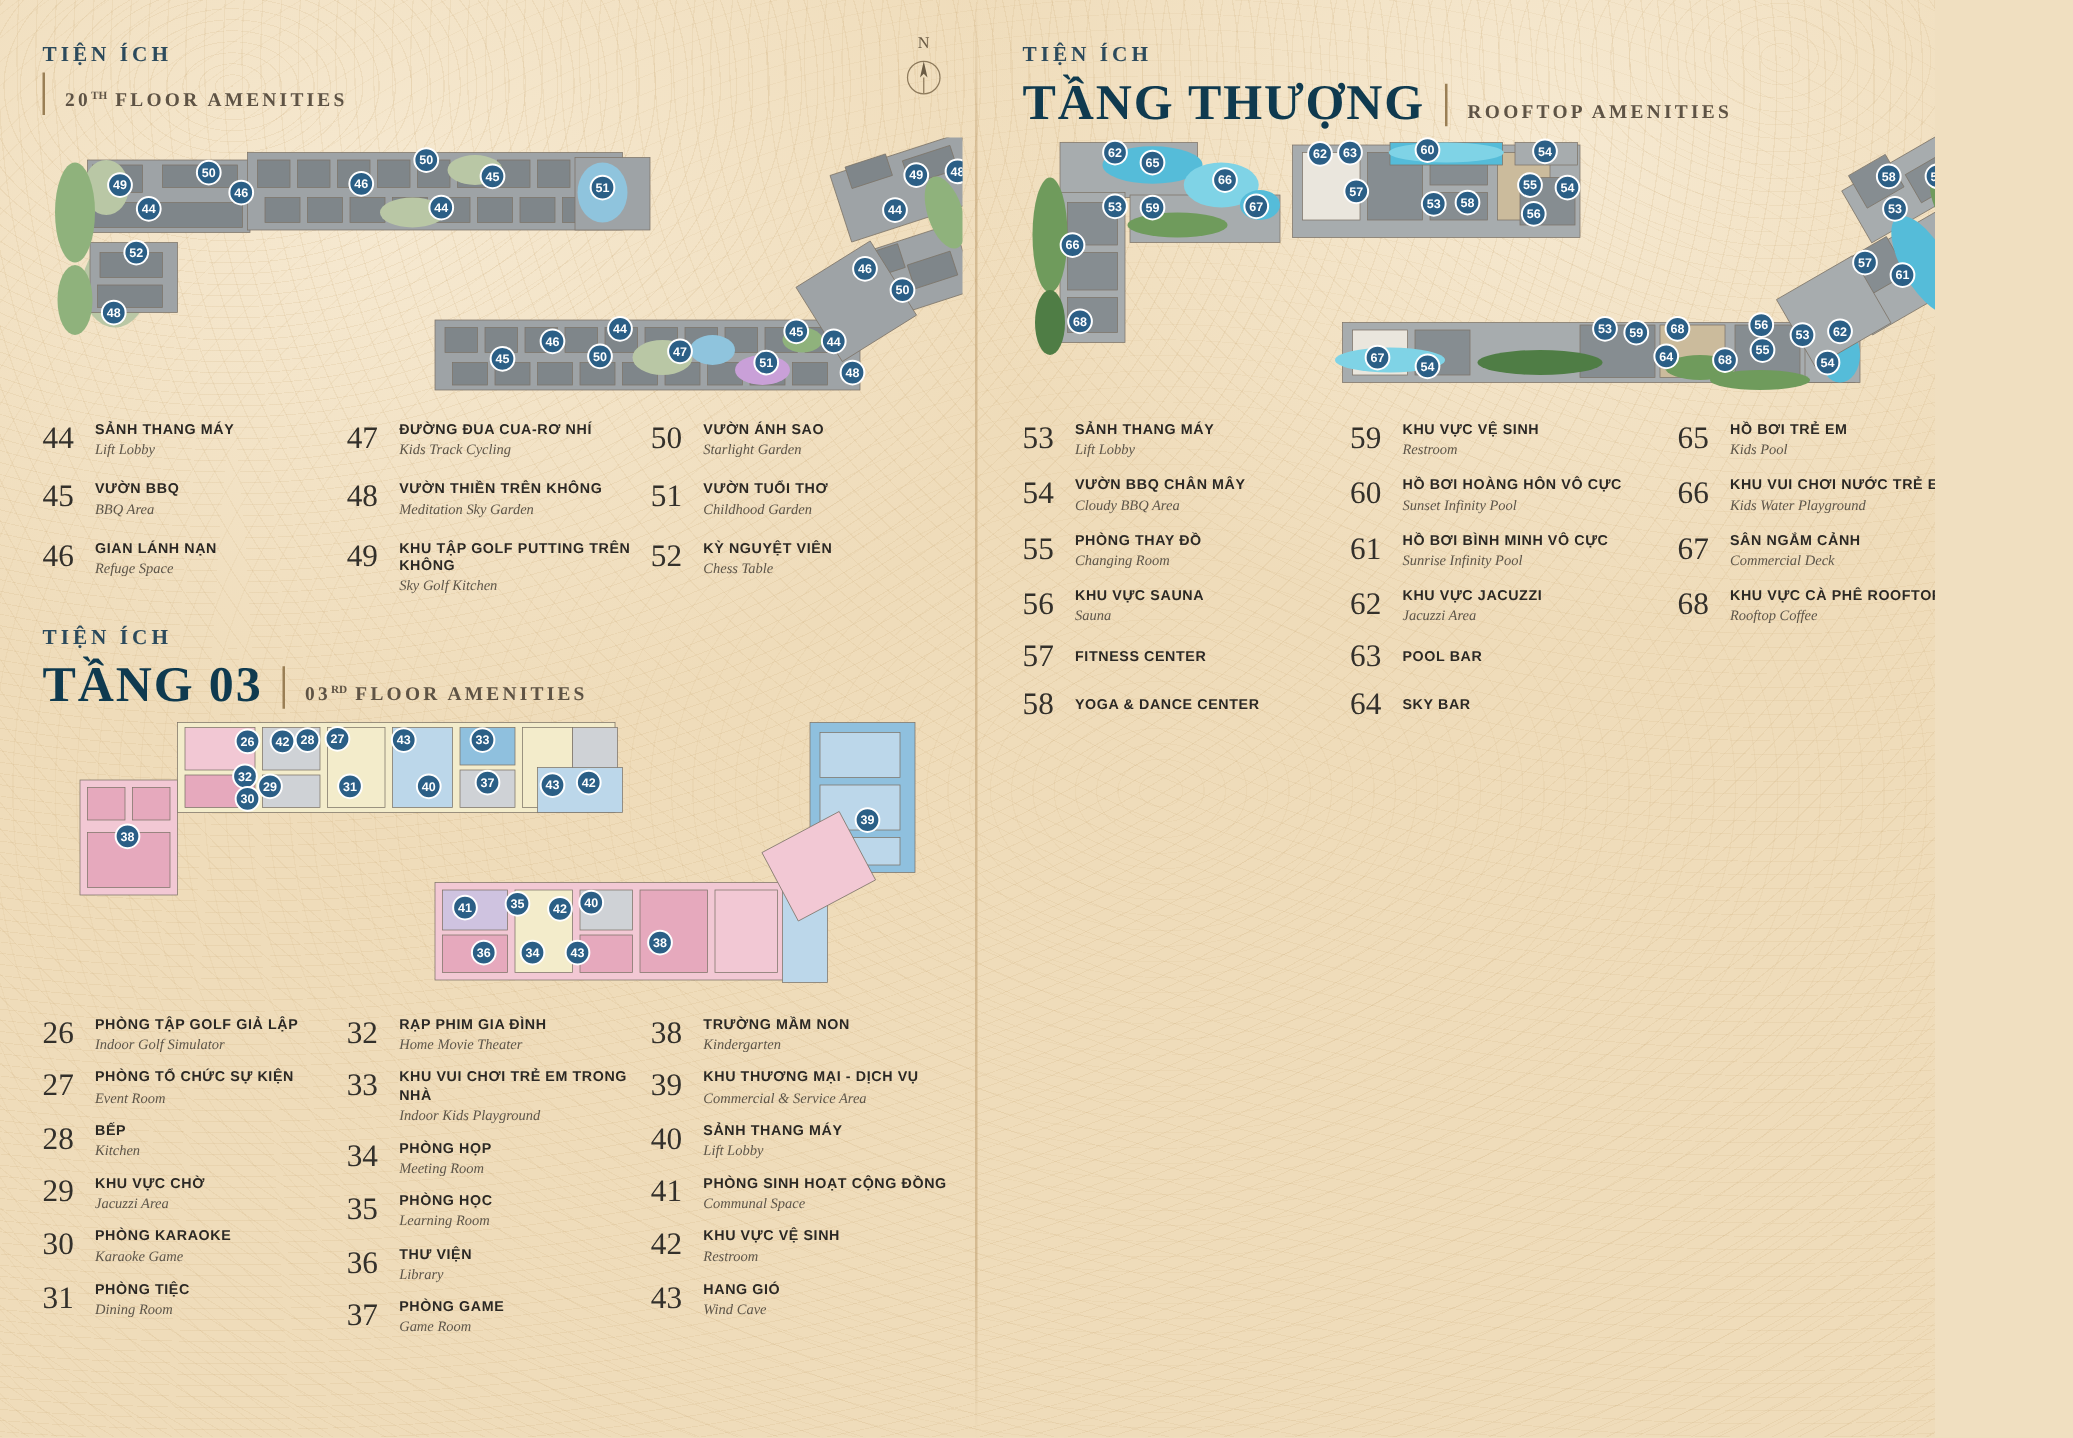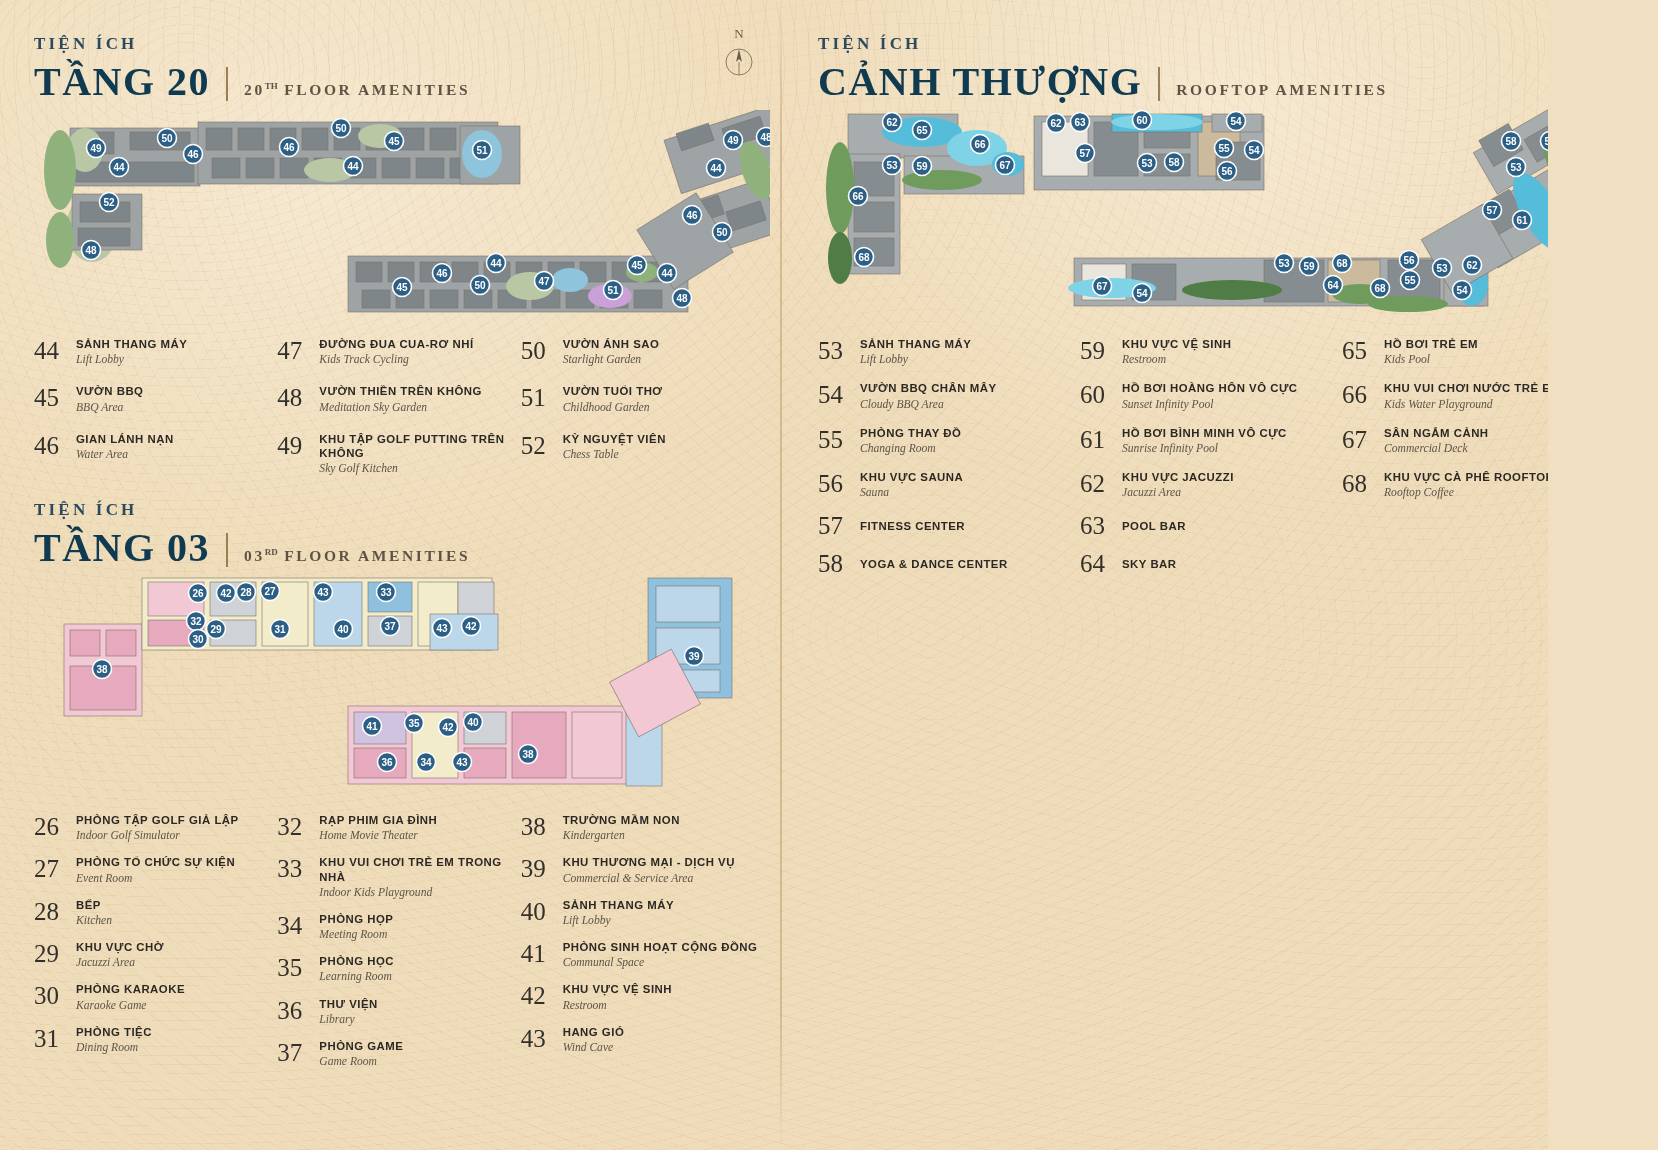--- a/index.html
+++ b/index.html
@@ -98,21 +98,20 @@
 
 <div class="page">
   <div class="topo"></div>
   <div class="divider-v"></div>
 
   <div class="col-left">
 
     <div class="head" style="left:34px; top:34px;">
       <div class="kicker">TIỆN ÍCH</div>
       <div class="title-row">
-        <div class="big">TẦNG 20</div>
         <div class="rule"></div>
         <div class="sub">
           <span>20</span><sup>th</sup><span> FLOOR AMENITIES</span>
         </div>
       </div>
     </div>
 
     <div class="north" style="left:718px; top:26px;">
       <div class="n">N</div>
       <svg width="42" height="40" viewBox="0 0 42 40">
@@ -305,21 +304,21 @@
             <div class="num">45</div>
             <div class="txt">
               <div class="vi">VƯỜN BBQ</div>
               <div class="en">BBQ Area</div>
             </div>
           </div>
           <div class="item" style="margin-bottom: 16px;">
             <div class="num">46</div>
             <div class="txt">
               <div class="vi">GIAN LÁNH NẠN</div>
-              <div class="en">Water Area</div>
+              <div class="en">Refuge Space</div>
             </div>
           </div>
         </div>
         <div class="lcol" style="width: 275px;">
           <div class="item" style="margin-bottom: 16px;">
             <div class="num">47</div>
             <div class="txt">
               <div class="vi">ĐƯỜNG ĐUA CUA-RƠ NHÍ</div>
               <div class="en">Kids Track Cycling</div>
             </div>
@@ -640,21 +639,21 @@
           </div>
         </div>
       </div>
   </div>
 
   <div class="col-right">
 
     <div class="head" style="left:36px; top:34px;">
       <div class="kicker">TIỆN ÍCH</div>
       <div class="title-row">
-        <div class="big">CẢNH THƯỢNG</div>
+        <div class="big">TẦNG THƯỢNG</div>
         <div class="rule"></div>
         <div class="sub">ROOFTOP AMENITIES</div>
       </div>
     </div>
 
     <div class="north" style="left:790px; top:26px;">
       <div class="n">N</div>
       <svg width="42" height="40" viewBox="0 0 42 40">
         <circle cx="21" cy="20" r="13" fill="none" stroke="#8d7a5c" stroke-width="1"></circle>
         <path d="M21 7 L24 20 L21 17 L18 20 Z" fill="#6b5c45"></path>

